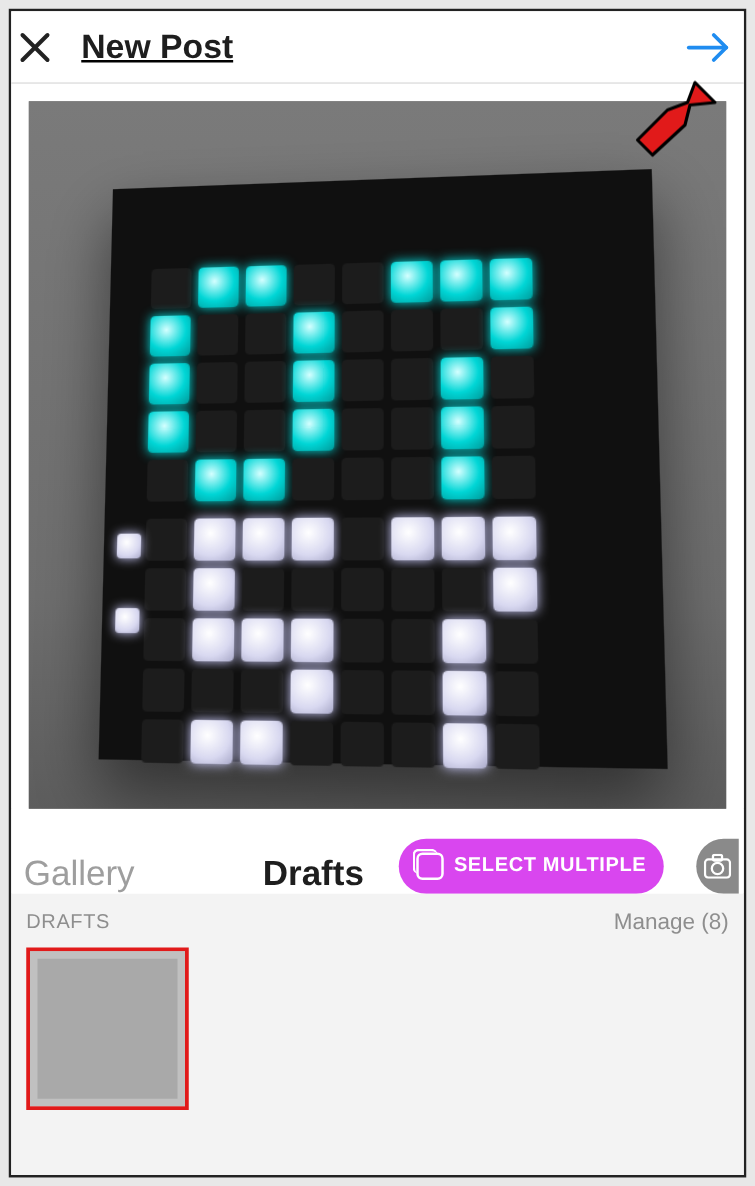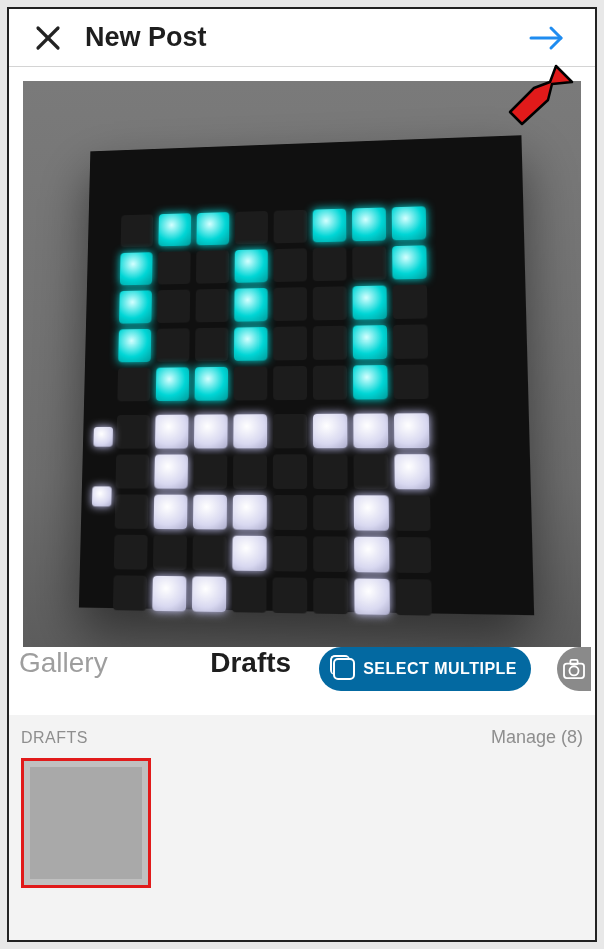--- a/index.html
+++ b/index.html
@@ -15,23 +15,24 @@
       left:7px; top:7px;
       width:590px; height:935px;
       border:2px solid #222;
       background:#fff;
       display:flex; flex-direction:column;
     }
     
     .header {
       height:58px;
       display:flex; align-items:center;
-      padding:0 20px;
+      padding:0 0;
       border-bottom:1px solid #d4d4d4;
       background:#fff;
+      text-decoration:underline;
     }
     .close-btn {
       width:38px; height:38px;
       display:flex; align-items:center; justify-content:center;
       cursor:pointer;
     }
     .title {
       font-size:27px; font-weight:700; color:#1e1e1e;
       margin-left:18px;
     }
@@ -70,29 +71,29 @@
     }
     .row{display:flex; gap:6px; margin-bottom:6px;}
     .c{width:34px;height:34px;border-radius:4px;}
     .on-c{background:radial-gradient(circle at 40% 35%,#d5ffff,#00d6d6 55%,#009999);box-shadow:0 0 10px #00e0e0;}
     .on-w{background:radial-gradient(circle at 40% 35%,#ffffff,#d8d8f0 60%,#a8a8c8);box-shadow:0 0 10px #d0d0ff;}
     .off{background:#1c1c1c;}
     .colon-dot{width:20px;height:20px;border-radius:3px;background:radial-gradient(circle at 40% 35%,#ffffff,#d8d8f0 60%,#a8a8c8);box-shadow:0 0 8px #d0d0ff;position:absolute;}
     
     .tabs {
       height:68px;
-      display:flex; align-items:flex-start;
+      display:flex; align-items:flex-end;
       padding:0 4px 0 10px;
       gap:20px;
       background:#fff;
     }
     .tab-gallery{ font-size:28px; font-weight:500; color:#9e9e9e; cursor:pointer;}
     .tab-drafts{ font-size:28px; font-weight:700; color:#1e1e1e; cursor:pointer; margin-left:auto; margin-right:8px;}
     .pill{
-      background:#0369a1; color:#fff;
+      background:#d946ef; color:#fff;
       height:44px; border-radius:22px;
       display:flex; align-items:center; padding:0 14px;
       font-size:16px; font-weight:600; letter-spacing:0.5px;
       cursor:pointer;
     }
     .pill-icon{width:22px;height:22px;border:2px solid #fff;border-radius:5px;margin-right:8px;position:relative;}
     .pill-icon::before{content:"";position:absolute;left:-5px;top:-5px;width:18px;height:18px;border:2px solid #fff;border-radius:5px;border-right:none;border-bottom:none;}
     .cam-btn{
       background:#8a8a8a; color:#fff;
       width:34px; height:44px; border-radius:22px 0 0 22px;

